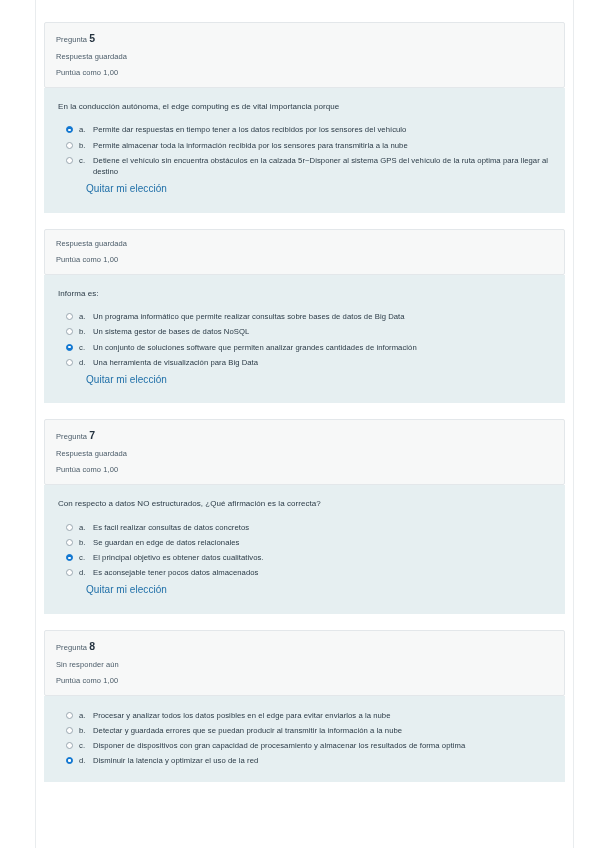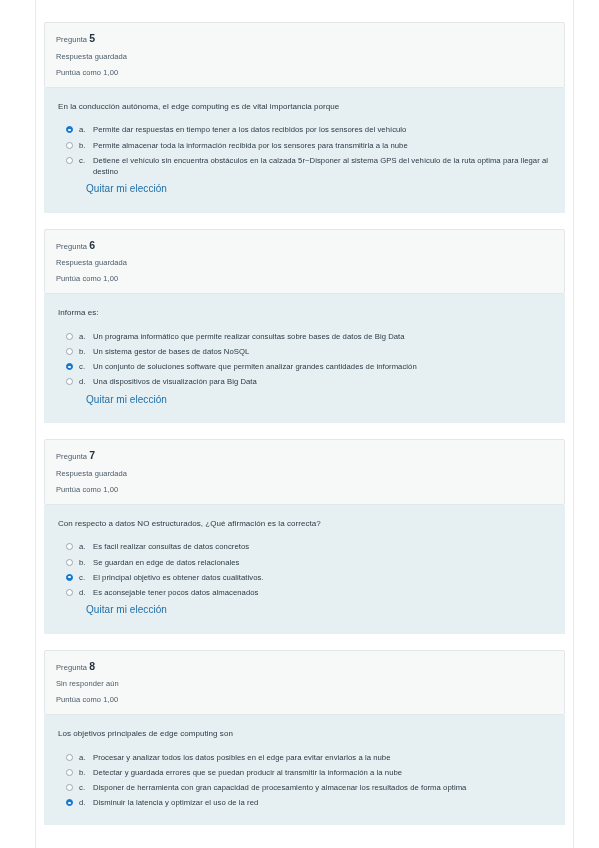--- a/index.html
+++ b/index.html
@@ -176,21 +176,20 @@
               </li>
               <li class="answer">
                 <span class="radio"></span>
                 <span class="ans-letter">c.</span>
                 <span class="ans-text">Detiene el vehículo sin encuentra obstáculos en la calzada 5r~Disponer al sistema GPS del vehículo de la ruta optima para llegar al destino</span>
               </li>
             </ul><a class="clear-link">Quitar mi elección</a></div>
         </div>
         <div class="question">
           <div class="q-info">
-            <div class="q-info-row"><span>Pregunta</span>&nbsp;<span class="q-number">6</span></div>
             <div class="q-info-row">Respuesta guardada</div>
             <div class="q-info-row">Puntúa como 1,00</div>
           </div>
           <div class="q-body"><p class="q-text">Informa es:</p><ul class="answers">
               <li class="answer">
                 <span class="radio"></span>
                 <span class="ans-letter">a.</span>
                 <span class="ans-text">Un programa informático que permite realizar consultas sobre bases de datos de Big Data</span>
               </li>
               <li class="answer">
@@ -199,21 +198,21 @@
                 <span class="ans-text">Un sistema gestor de bases de datos NoSQL</span>
               </li>
               <li class="answer">
                 <span class="radio checked"></span>
                 <span class="ans-letter">c.</span>
                 <span class="ans-text">Un conjunto de soluciones software que permiten analizar grandes cantidades de información</span>
               </li>
               <li class="answer">
                 <span class="radio"></span>
                 <span class="ans-letter">d.</span>
-                <span class="ans-text">Una dispositivos de visualización para Big Data</span>
+                <span class="ans-text">Una herramienta de visualización para Big Data</span>
               </li>
             </ul><a class="clear-link">Quitar mi elección</a></div>
         </div>
         <div class="question">
           <div class="q-info">
             <div class="q-info-row"><span>Pregunta</span>&nbsp;<span class="q-number">7</span></div>
             <div class="q-info-row">Respuesta guardada</div>
             <div class="q-info-row">Puntúa como 1,00</div>
           </div>
           <div class="q-body"><p class="q-text">Con respecto a datos NO estructurados, ¿Qué afirmación es la correcta?</p><ul class="answers">
@@ -239,36 +238,35 @@
               </li>
             </ul><a class="clear-link">Quitar mi elección</a></div>
         </div>
         <div class="question">
           <div class="q-info">
             <div class="q-info-row"><span>Pregunta</span>&nbsp;<span class="q-number">8</span></div>
             <div class="q-info-row">Sin responder aún</div>
             <div class="q-info-row">Puntúa como 1,00</div>
           </div>
           <div class="q-body">
-            <p class="q-text">Los objetivos principales de edge computing son</p>
             <ul class="answers">
               <li class="answer">
                 <span class="radio"></span>
                 <span class="ans-letter">a.</span>
                 <span class="ans-text">Procesar y analizar todos los datos posibles en el edge para evitar enviarlos a la nube</span>
               </li>
               <li class="answer">
                 <span class="radio"></span>
                 <span class="ans-letter">b.</span>
                 <span class="ans-text">Detectar y guardada errores que se puedan producir al transmitir la información a la nube</span>
               </li>
               <li class="answer">
                 <span class="radio"></span>
                 <span class="ans-letter">c.</span>
-                <span class="ans-text">Disponer de herramienta con gran capacidad de procesamiento y almacenar los resultados de forma optima</span>
+                <span class="ans-text">Disponer de dispositivos con gran capacidad de procesamiento y almacenar los resultados de forma optima</span>
               </li>
               <li class="answer">
                 <span class="radio checked"></span>
                 <span class="ans-letter">d.</span>
                 <span class="ans-text">Disminuir la latencia y optimizar el uso de la red</span>
               </li>
             </ul>
           </div>
         </div>
       </div>

